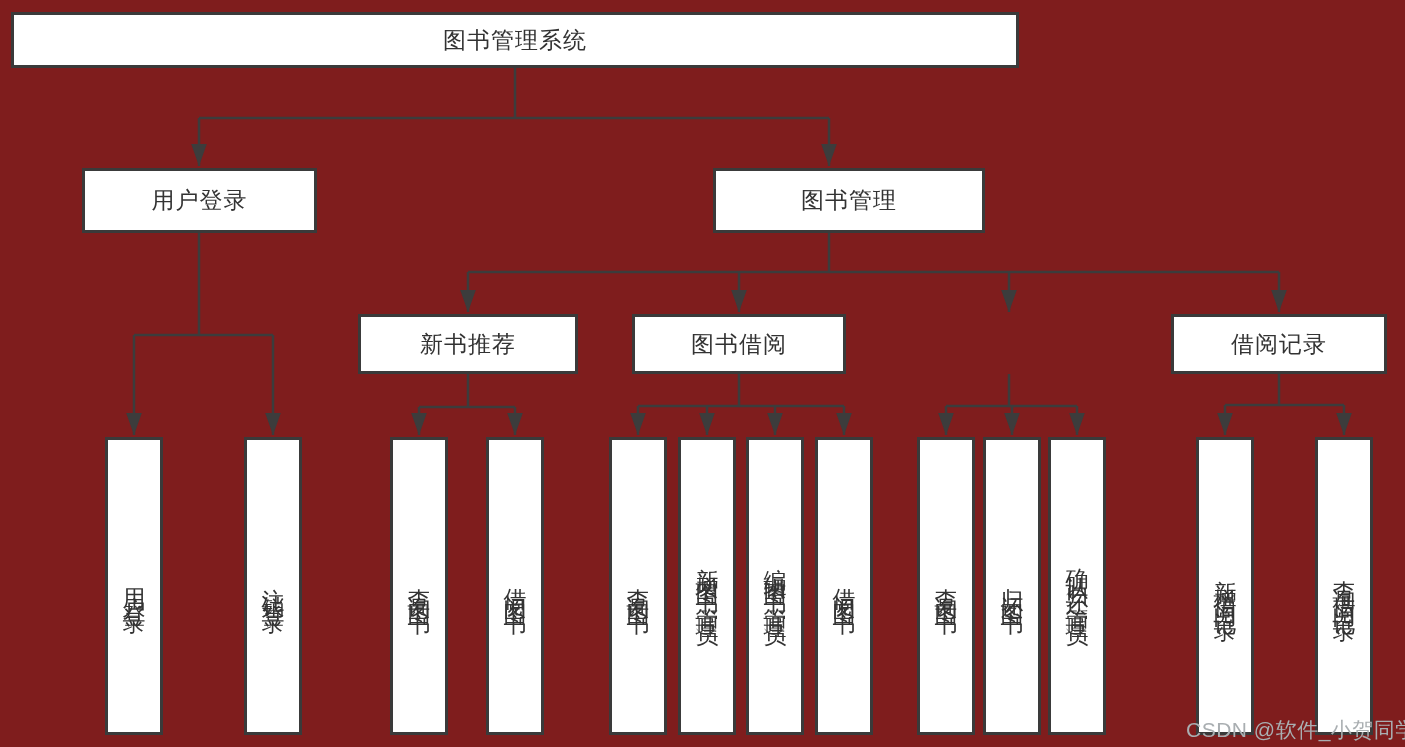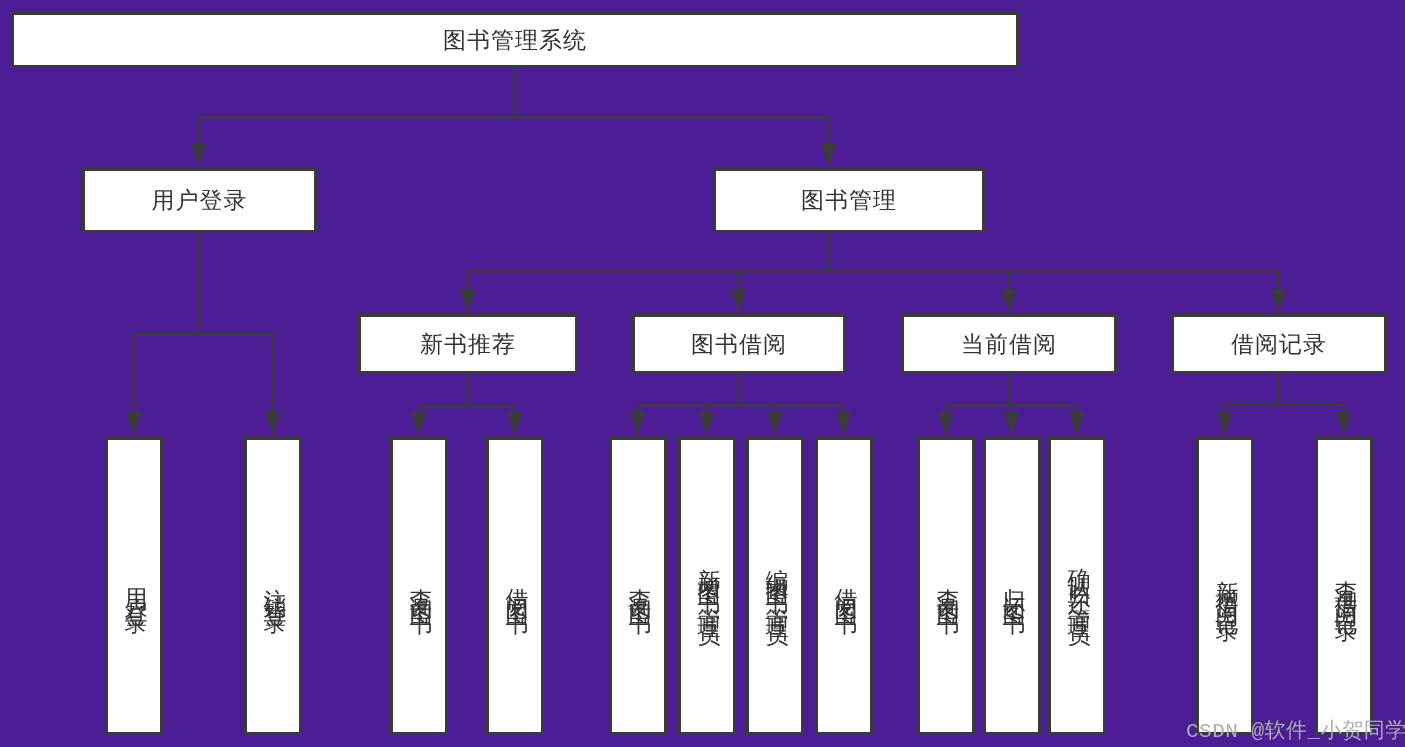--- a/index.html
+++ b/index.html
@@ -1,21 +1,21 @@
 <!DOCTYPE html>
 <html><head>
 <meta charset="utf-8">
 <style>
   html, body { margin: 0; padding: 0; background: #ffffff; }
   .canvas {
     position: relative;
     width: 1405px;
     height: 747px;
-    background: #4c1d95;
-    font-family: Liberation Mono, monospace;
+    background: #7f1d1d;
+    font-family: Liberation Sans, sans-serif;
     overflow: hidden;
   }
   .connector-layer {
     position: absolute;
     left: 0; top: 0;
     width: 1405px; height: 747px;
     z-index: 1;
   }
   .box {
     position: absolute;
@@ -124,23 +124,20 @@
   <div class="box h" style="left:713px; top:168px; width:272px; height:65px;">
     <span>图书管理</span>
   </div>
 
   <div class="box h" style="left:358px; top:314px; width:220px; height:60px;">
     <span>新书推荐</span>
   </div>
   <div class="box h" style="left:632px; top:314px; width:214px; height:60px;align-items:center;">
     <span>图书借阅</span>
   </div>
-  <div class="box h" style="left:901px; top:314px; width:216px; height:60px;">
-    <span>当前借阅</span>
-  </div>
   <div class="box h" style="left:1171px; top:314px; width:216px; height:60px;">
     <span>借阅记录</span>
   </div>
 
   <div class="box v" style="left:105px; top:437px; width:58px; height:298px;">
     <span>用户登录</span>
   </div>
   <div class="box v" style="left:244px; top:437px; width:58px; height:298px;">
     <span>注销登录</span>
   </div>

